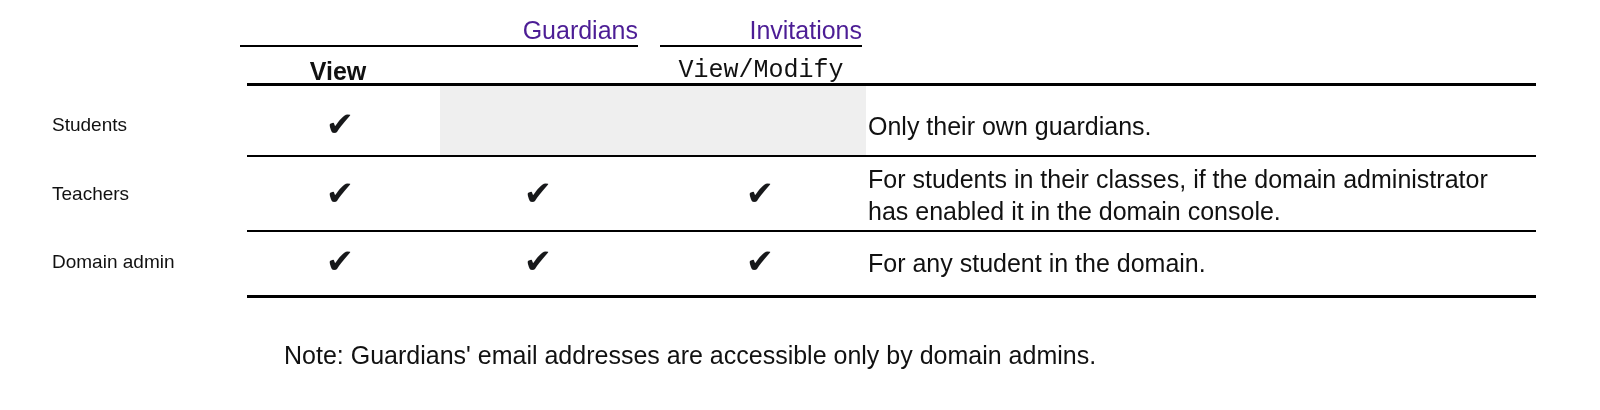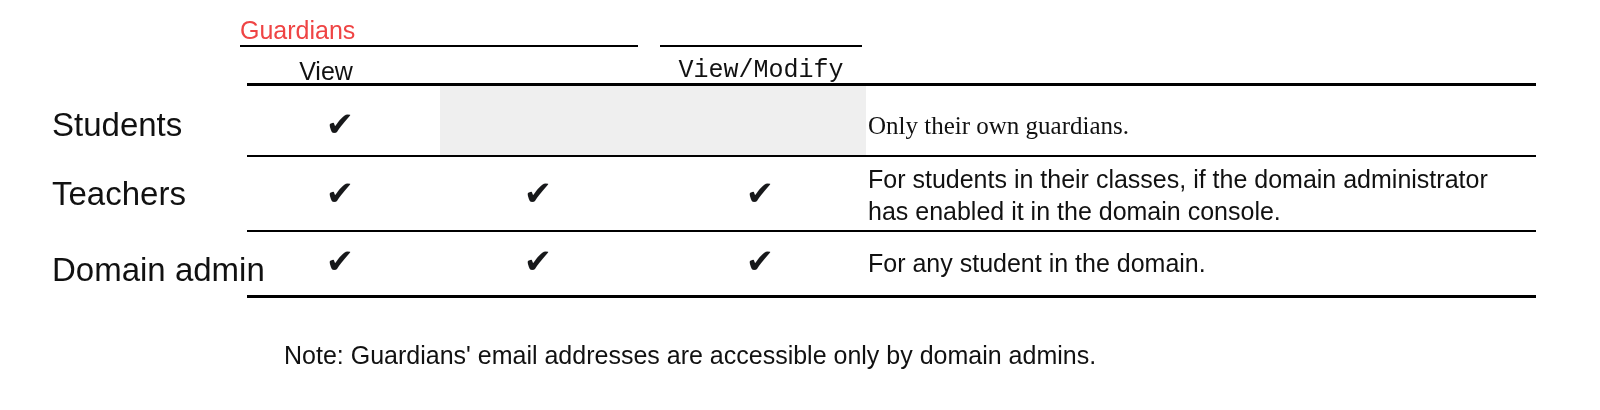--- a/index.html
+++ b/index.html
@@ -28,39 +28,39 @@
     background: #000000;
     height: 3px;
   }
   .rule-thin { height: 2px; }
 
   
   .group-label {
     position: absolute;
     font-size: 25px;
     line-height: 30px;
-    text-align: left;
-    color: #ef4444;
+    text-align: right;
+    color: #4c1d95;
     white-space: nowrap;
   }
 
   
   .col-label {
     position: absolute;
     font-size: 25px;
     line-height: 30px;
     text-align: center;
     color: #111111;
     white-space: nowrap;
   }
 
   
   .row-label {
     position: absolute;
-    font-size: 33px;
+    font-size: 19px;
     line-height: 30px;
     color: #111111;
     white-space: nowrap;
   }
 
   
   .shaded-cell {
     position: absolute;
     background: #efefef;
   }
@@ -97,59 +97,60 @@
     margin-left: 37px;
   }
 </style>
 </head>
 <body>
 
 <div class="page">
 
   <div class="group-label" style="left:240px; top:15px; width:398px;">Guardians</div>
 
+  <div class="group-label" style="left:660px; top:15px; width:202px;">Invitations</div>
 
   <div class="rule rule-thin" style="left:240px; top:45px; width:398px;"></div>
   <div class="rule rule-thin" style="left:660px; top:45px; width:202px;"></div>
 
-  <div class="col-label" style="left:276px; top:56px; width:100px;">View</div>
+  <div class="col-label" style="left:288px; top:56px; width:100px;font-weight:bold;">View</div>
 
 
   <div class="col-label" style="left:660px; top:56px; width:202px;font-family:Liberation Mono, monospace;">View/Modify</div>
 
   <div class="rule" style="left:247px; top:83px; width:1289px;"></div>
 
   <div class="shaded-cell" style="left:440px; top:86px; width:426px; height:69px;"></div>
 
   <div class="row-label" style="left:52px; top:110px;">Students</div>
 
   <div class="check" style="left:310px; top:104px;">✔</div>
 
-  <div class="desc" style="left:868px; top:110px;font-family:Liberation Serif, serif;">
+  <div class="desc" style="left:868px; top:110px;">
     <span class="line">Only their own guardians.</span>
   </div>
 
   <div class="rule rule-thin" style="left:247px; top:155px; width:1289px;"></div>
 
   <div class="row-label" style="left:52px; top:179px;text-align:center;">Teachers</div>
 
   <div class="check" style="left:310px; top:173px;">✔</div>
 
   <div class="check" style="left:508px; top:173px;">✔</div>
 
   <div class="check" style="left:730px; top:173px;">✔</div>
 
   <div class="desc" style="left:868px; top:163px;">
     <span class="line">For students in their classes, if the domain administrator</span>
     <span class="line">has enabled it in the domain console.</span>
   </div>
 
   <div class="rule rule-thin" style="left:247px; top:230px; width:1289px;"></div>
 
-  <div class="row-label" style="left:52px; top:247px;margin-top:8px;">Domain admin</div>
+  <div class="row-label" style="left:52px; top:247px;">Domain admin</div>
 
   <div class="check" style="left:310px; top:241px;">✔</div>
 
   <div class="check" style="left:508px; top:241px;">✔</div>
 
   <div class="check" style="left:730px; top:241px;">✔</div>
 
   <div class="desc" style="left:868px; top:247px;">
     <span class="line">For any student in the domain.</span>
   </div>

